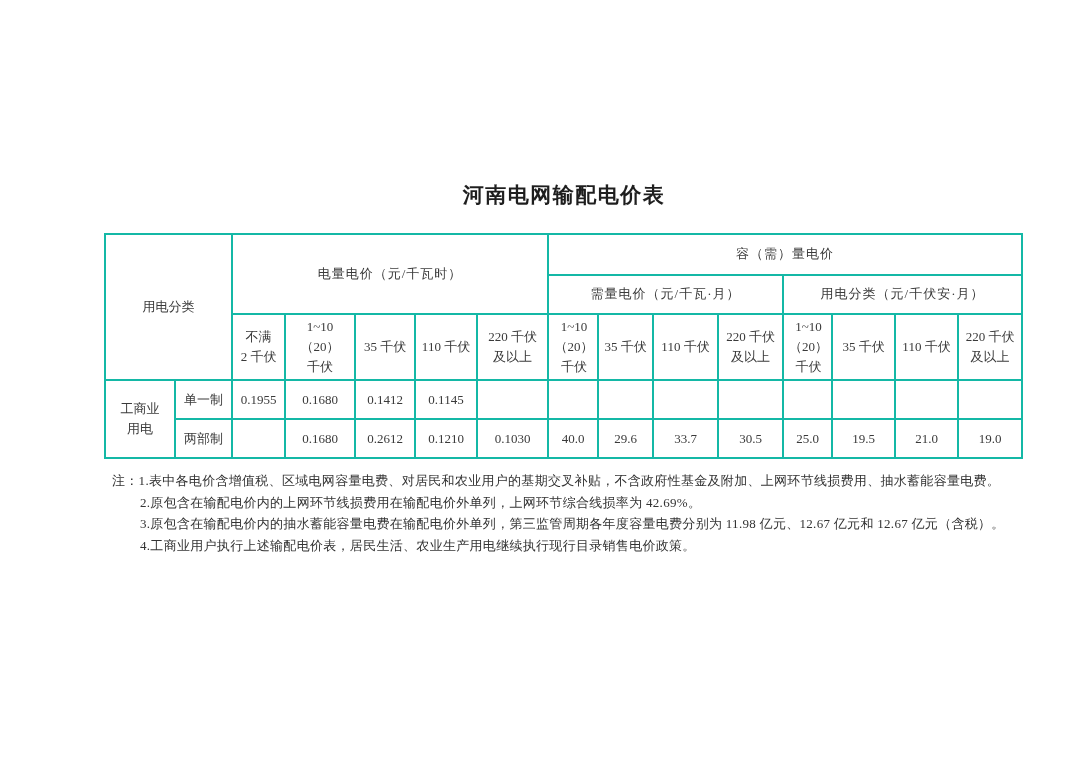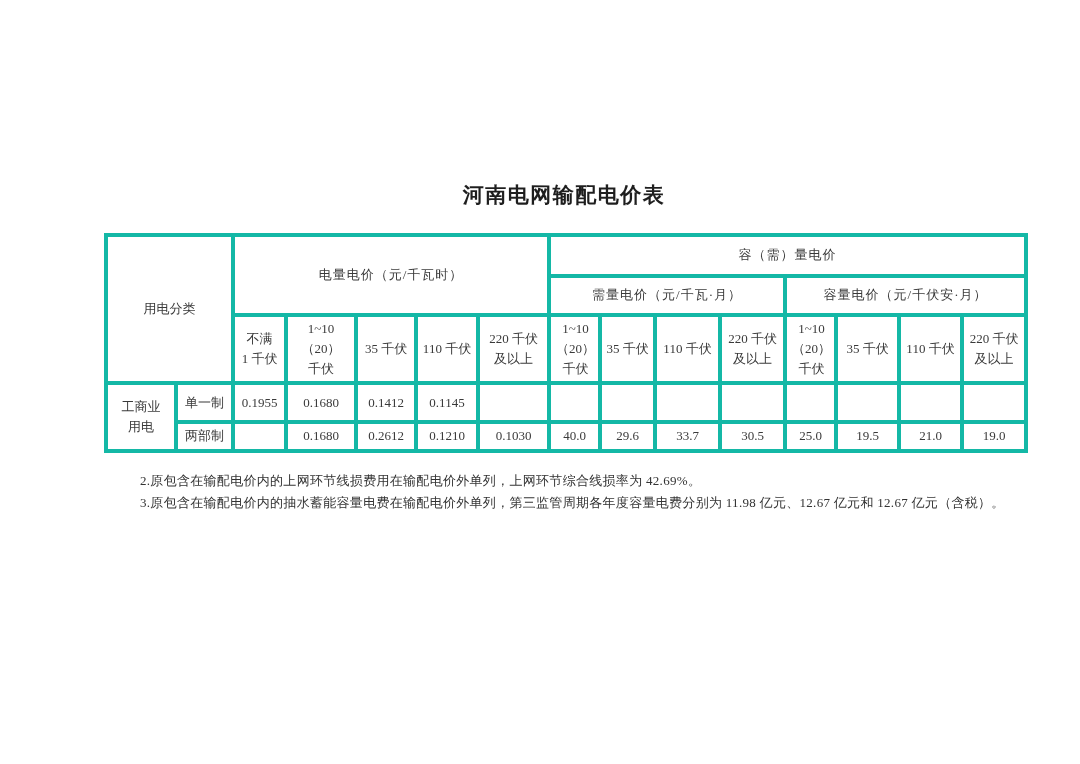--- a/index.html
+++ b/index.html
@@ -11,21 +11,21 @@
     position:absolute; top:181px; left:0; width:100%;
     text-align:center; font-size:21px; font-weight:bold;
     letter-spacing:1.5px; color:#1e1e1e;
   }
   table.price {
     position:absolute; left:80px; top:233px;
     border-collapse:collapse; table-layout:fixed;
     border:2px solid #4d4d4d;
   }
   table.price th, table.price td {
-    border:4px solid #14b8a6;
+    border:2px solid #14b8a6;
     font-weight:normal; font-size:13px; color:#3a3a3a;
     text-align:center; vertical-align:middle;
     padding:2px 3px; line-height:1.55;
     white-space:pre-line; overflow:hidden;
   }
   th.group { letter-spacing:1px; }
   .ta-left { text-align:center; padding-left:5px !important; }
   .notes {
     position:absolute; left:88px; top:470px; width:916px;
     font-size:13px; line-height:21.5px; color:#333333; letter-spacing:0.3px;
@@ -59,25 +59,25 @@
         <col style="width:64px">
     </colgroup>
     <tbody>
       <tr style="height:41px">
         <th rowspan="3" colspan="2">用电分类</th>
         <th rowspan="2" colspan="5" class="group">电量电价（元/千瓦时）</th>
         <th colspan="8" class="group">容（需）量电价</th>
       </tr>
       <tr style="height:39px">
         <th colspan="4" class="group">需量电价（元/千瓦·月）</th>
-        <th colspan="4" class="group">容量电价（元/千伏安·月）</th>
+        <th colspan="4" class="group">用电分类（元/千伏安·月）</th>
       </tr>
       <tr style="height:62px">
         <th>不满
-1 千伏</th>
+2 千伏</th>
         <th>1~10（20）
 千伏</th>
         <th>35 千伏</th>
         <th>110 千伏</th>
         <th>220 千伏
 及以上</th>
         <th class="ta-left">1~10
 （20）
 千伏</th>
         <th>35 千伏</th>
@@ -103,37 +103,39 @@
         <td></td>
         <td></td>
         <td></td>
         <td></td>
         <td></td>
         <td></td>
         <td></td>
         <td></td>
         <td></td>
       </tr>
-      <tr style="height:27px">
+      <tr style="height:39px">
         <td>两部制</td>
         <td></td>
         <td>0.1680</td>
         <td>0.2612</td>
         <td>0.1210</td>
         <td>0.1030</td>
         <td>40.0</td>
         <td>29.6</td>
         <td>33.7</td>
         <td>30.5</td>
         <td>25.0</td>
         <td>19.5</td>
         <td>21.0</td>
         <td>19.0</td>
       </tr>
     </tbody>
   </table>
 
   <div class="notes">
+    <div class="note-line"><span>注：</span><span>1.表中各电价含增值税、区域电网容量电费、对居民和农业用户的基期交叉补贴，不含政府性基金及附加、上网环节线损费用、抽水蓄能容量电费。</span></div>
     <div class="note-line indent"><span>2.原包含在输配电价内的上网环节线损费用在输配电价外单列，上网环节综合线损率为 42.69%。</span></div>
     <div class="note-line indent"><span>3.原包含在输配电价内的抽水蓄能容量电费在输配电价外单列，第三监管周期各年度容量电费分别为 11.98 亿元、12.67 亿元和 12.67 亿元（含税）。</span></div>
+    <div class="note-line indent"><span>4.工商业用户执行上述输配电价表，居民生活、农业生产用电继续执行现行目录销售电价政策。</span></div>
   </div>
 
 </div>
 
 </body></html>

